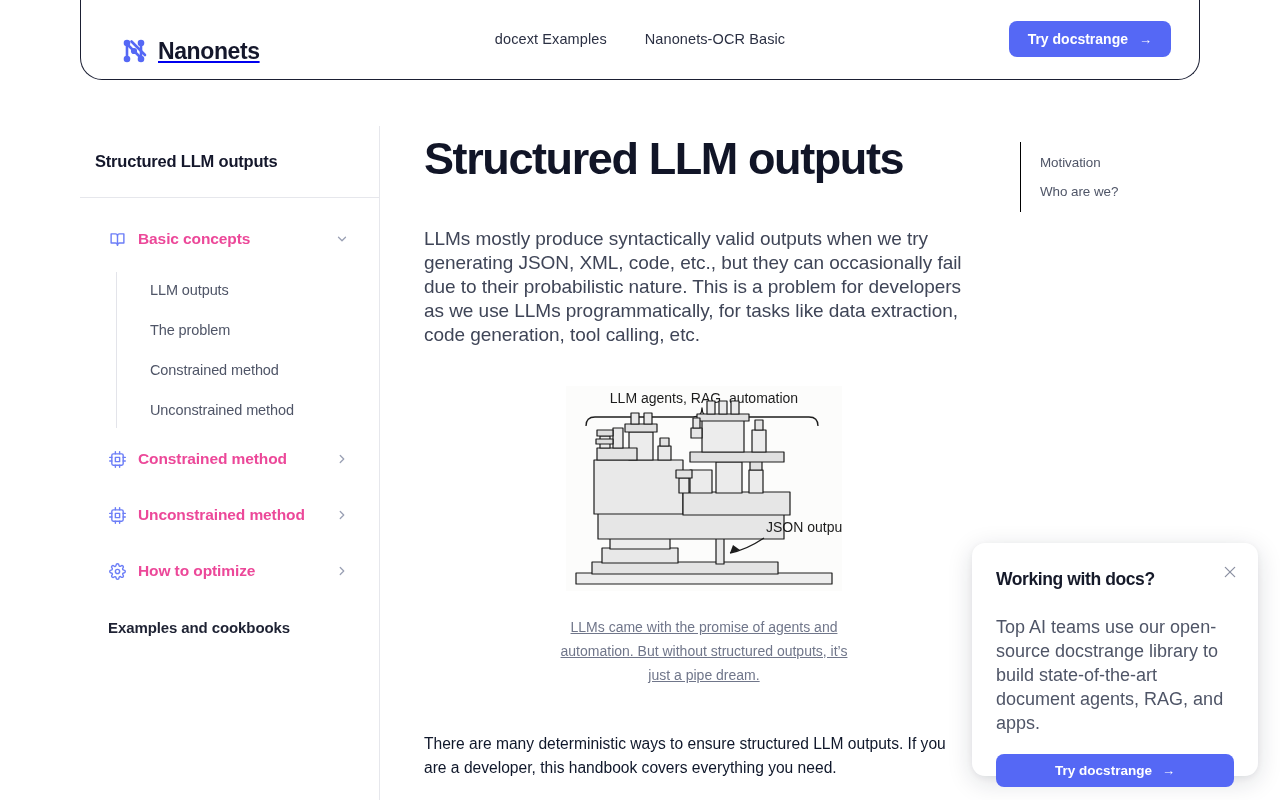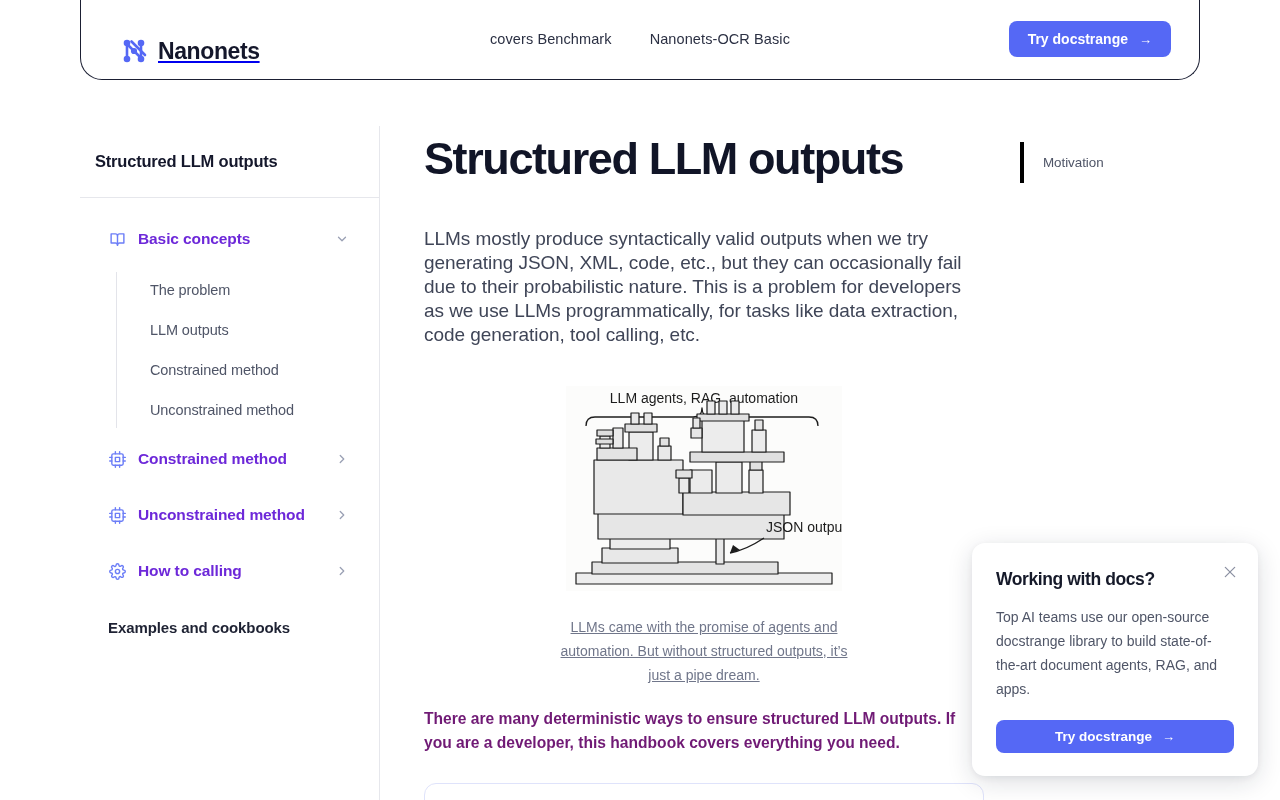--- a/index.html
+++ b/index.html
@@ -92,21 +92,21 @@
   }
   .sb-group .ic {
     width: 18px; height: 18px;
     margin-right: 12px;
     flex: 0 0 18px;
     display: flex; align-items: center; justify-content: center;
     color: #6c7ef7;
   }
   .sb-group .lbl {
     font-size: 15.5px; font-weight: 600;
-    color: #6d28d9; letter-spacing: -0.1px;
+    color: #ec4899; letter-spacing: -0.1px;
   }
   .sb-group .chev {
     margin-left: auto;
     color: #9aa0b4;
     display: flex; align-items: center;
   }
   .sb-sublist {
     position: relative;
     margin: 12px 0 10px 0;
     padding-left: 37px;
@@ -163,39 +163,38 @@
     background: #fbfbfa;
   }
   .figure-cap {
     margin: 24px auto 0;
     max-width: 300px;
     font-size: 14px; line-height: 24px;
     color: #70768a; text-align: center; text-decoration: underline;
   }
   .para2 {
     font-size: 15.6px; line-height: 24px;
-    color: #701a75;
-    margin-top: 20px;
+    color: #0f172a;
+    margin-top: 45px;
     max-width: 548px;
-    font-weight: bold;
   }
   .info-card {
     margin-top: 28px;
     height: 120px;
     border: 1px solid #dfe3fb;
     border-radius: 12px;
     background: #ffffff;
   }
 
   
   .toc {
     position: absolute;
     left: 1020px; top: 142px;
     width: 200px;
-    border-left: 4px solid #000000;
+    border-left: 1px solid #000000;
     padding: 6px 0 6px 19px;
   }
   .toc-item {
     display: block;
     font-size: 13.4px;
     color: #4f5567;
     text-decoration: none;
     padding: 7px 0;
     letter-spacing: -0.05px;
     cursor: pointer;
@@ -219,22 +218,22 @@
     color: #8b90a2;
     cursor: pointer;
     display: flex; align-items: center; justify-content: center;
     background: none; border: none; padding: 0;
   }
   .popup-title {
     font-size: 17.5px; font-weight: 700;
     color: #151929; letter-spacing: -0.4px;
   }
   .popup-body {
-    margin-top: 15px;
-    font-size: 14px; line-height: 24px;
+    margin-top: 25px;
+    font-size: 18px; line-height: 24px;
     color: #4f5567;
   }
   .popup-btn {
     margin-top: 19px;
     width: 100%;
     background: #5568f5;
     color: #fff; border: none;
     border-radius: 8px;
     height: 33px;
     font-size: 13.5px; font-weight: 600;
@@ -262,21 +261,21 @@
           <circle cx="6" cy="22" r="3.3"></circle>
           <circle cx="20" cy="6" r="3.3"></circle>
           <circle cx="20" cy="22" r="3.3"></circle>
           <circle cx="13" cy="14" r="3.1"></circle>
         </g>
       </svg>
       <span class="brand-name">Nanonets</span>
     </a>
 
     <nav class="nav-links">
-      <a class="nav-link" href="#">covers Benchmark</a>
+      <a class="nav-link" href="#">docext Examples</a>
       <a class="nav-link" href="#">Nanonets-OCR Basic</a>
     </nav>
 
     <button class="cta-btn">
       <span>Try docstrange</span>
       <span class="arw">→</span>
     </button>
   </div>
 </div>
 
@@ -296,22 +295,22 @@
       </span>
       <span class="lbl">Basic concepts</span>
       <span class="chev">
         <svg width="14" height="14" viewBox="0 0 24 24" fill="none" stroke="currentColor" stroke-width="2.2" stroke-linecap="round" stroke-linejoin="round">
             <polyline points="6 9 12 15 18 9"></polyline>
           </svg>
       </span>
     </div>
 
     <div class="sb-sublist">
+      <div class="sb-subitem">LLM outputs</div>
       <div class="sb-subitem">The problem</div>
-      <div class="sb-subitem">LLM outputs</div>
       <div class="sb-subitem">Constrained method</div>
       <div class="sb-subitem">Unconstrained method</div>
     </div>
 
     <div class="sb-group">
       <span class="ic">
         <svg width="17" height="17" viewBox="0 0 24 24" fill="none" stroke="currentColor" stroke-width="2" stroke-linecap="round" stroke-linejoin="round">
           <rect x="4" y="4" width="16" height="16" rx="2"></rect>
             <rect x="9" y="9" width="6" height="6"></rect>
           <path d="M9 1v3M15 1v3M9 20v3M15 20v3M20 9h3M20 14h3M1 9h3M1 14h3"></path>
@@ -343,21 +342,21 @@
     </div>
     <div class="sb-spacer-lg"></div>
 
     <div class="sb-group">
       <span class="ic">
         <svg width="17" height="17" viewBox="0 0 24 24" fill="none" stroke="currentColor" stroke-width="2" stroke-linecap="round" stroke-linejoin="round">
           <circle cx="12" cy="12" r="3"></circle>
           <path d="M19.4 15a1.65 1.65 0 0 0 .33 1.82l.06.06a2 2 0 1 1-2.83 2.83l-.06-.06a1.65 1.65 0 0 0-1.82-.33 1.65 1.65 0 0 0-1 1.51V21a2 2 0 1 1-4 0v-.09A1.65 1.65 0 0 0 9 19.4a1.65 1.65 0 0 0-1.82.33l-.06.06a2 2 0 1 1-2.83-2.83l.06-.06a1.65 1.65 0 0 0 .33-1.82 1.65 1.65 0 0 0-1.51-1H3a2 2 0 1 1 0-4h.09A1.65 1.65 0 0 0 4.6 9a1.65 1.65 0 0 0-.33-1.82l-.06-.06a2 2 0 1 1 2.83-2.83l.06.06A1.65 1.65 0 0 0 9 4.6a1.65 1.65 0 0 0 1-1.51V3a2 2 0 1 1 4 0v.09a1.65 1.65 0 0 0 1 1.51 1.65 1.65 0 0 0 1.82-.33l.06-.06a2 2 0 1 1 2.83 2.83l-.06.06a1.65 1.65 0 0 0-.33 1.82V9a1.65 1.65 0 0 0 1.51 1H21a2 2 0 1 1 0 4h-.09a1.65 1.65 0 0 0-1.51 1z"></path>
         </svg>
       </span>
-      <span class="lbl">How to calling</span>
+      <span class="lbl">How to optimize</span>
       <span class="chev">
         <svg width="14" height="14" viewBox="0 0 24 24" fill="none" stroke="currentColor" stroke-width="2.2" stroke-linecap="round" stroke-linejoin="round">
             <polyline points="9 6 15 12 9 18"></polyline>
           </svg>
       </span>
     </div>
     <div class="sb-spacer-lg"></div>
 
     <div class="sb-flat">Examples and cookbooks</div>
   </div>
@@ -428,20 +427,21 @@
     <figcaption class="figure-cap">LLMs came with the promise of agents and automation. But without structured outputs, it’s just a pipe dream.</figcaption>
   </figure>
 
   <p class="para2">There are many deterministic ways to ensure structured LLM outputs. If you are a developer, this handbook covers everything you need.</p>
 
   <div class="info-card"></div>
 </main>
 
 <nav class="toc">
   <a class="toc-item" href="#">Motivation</a>
+  <a class="toc-item" href="#">Who are we?</a>
 </nav>
 
 <div class="popup">
   <button class="popup-close">
     <svg width="16" height="16" viewBox="0 0 24 24" fill="none" stroke="currentColor" stroke-width="1.9" stroke-linecap="round">
         <line x1="5" y1="5" x2="19" y2="19"></line>
         <line x1="19" y1="5" x2="5" y2="19"></line>
       </svg>
   </button>
   <div class="popup-title">Working with docs?</div>

